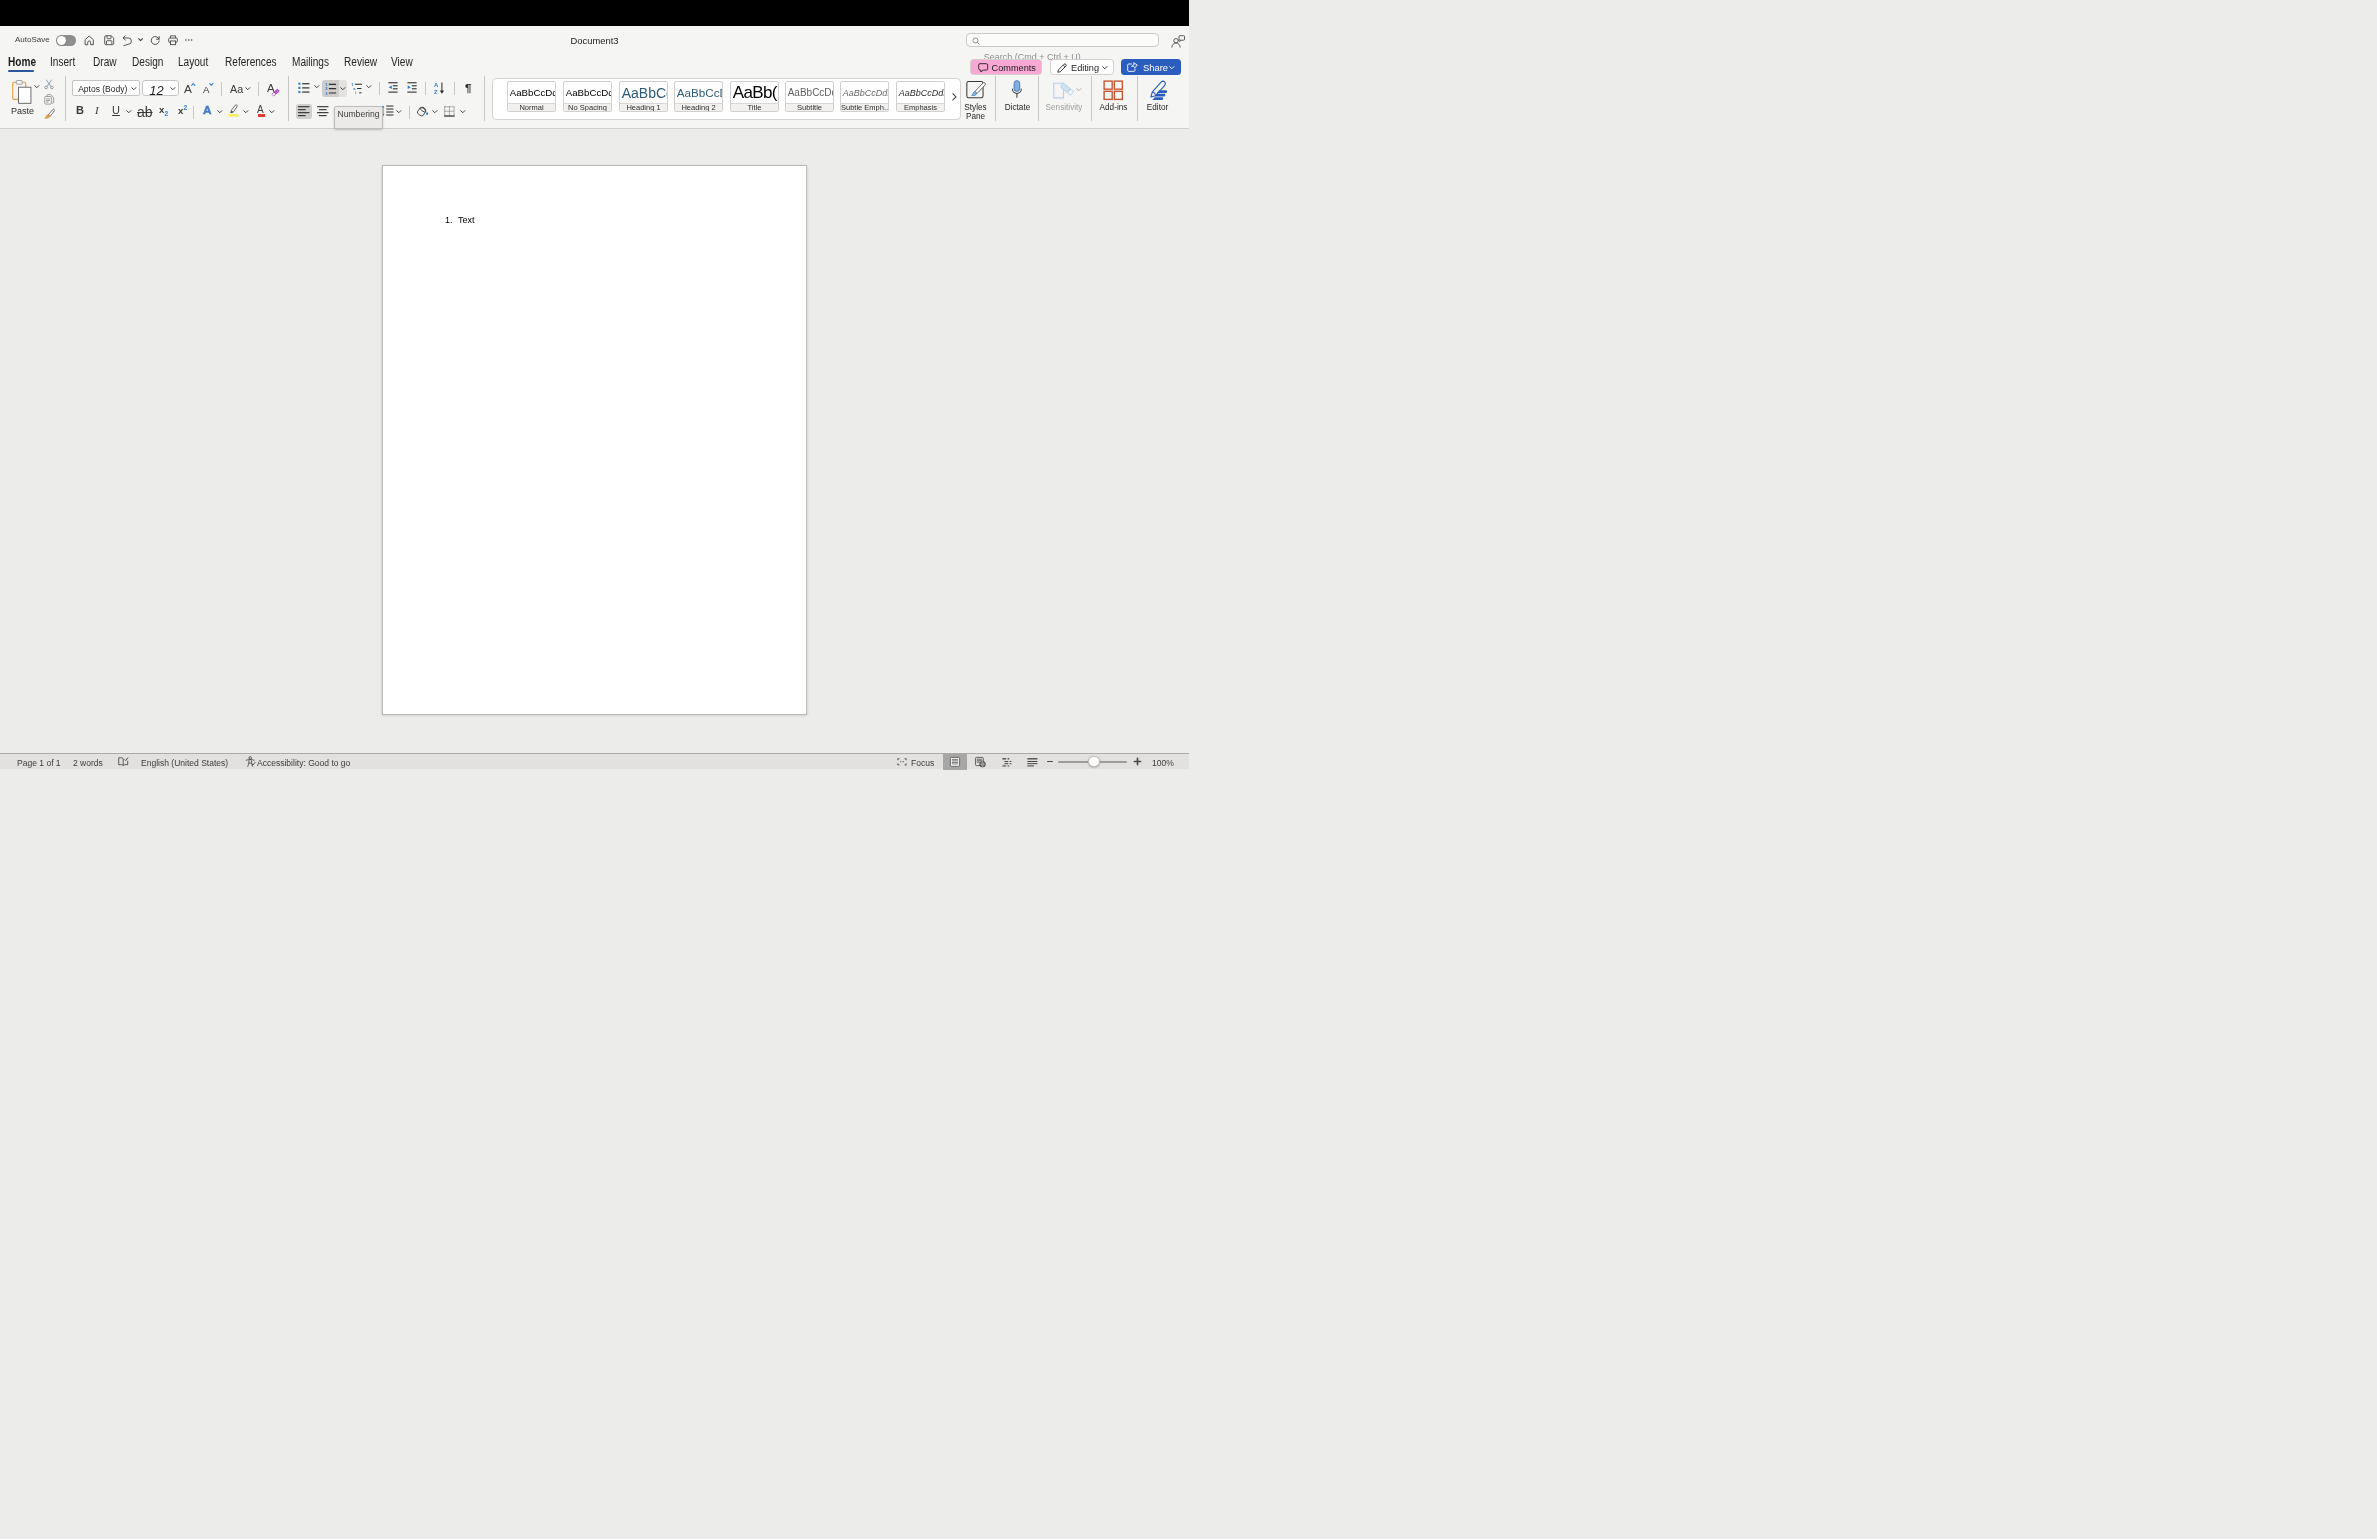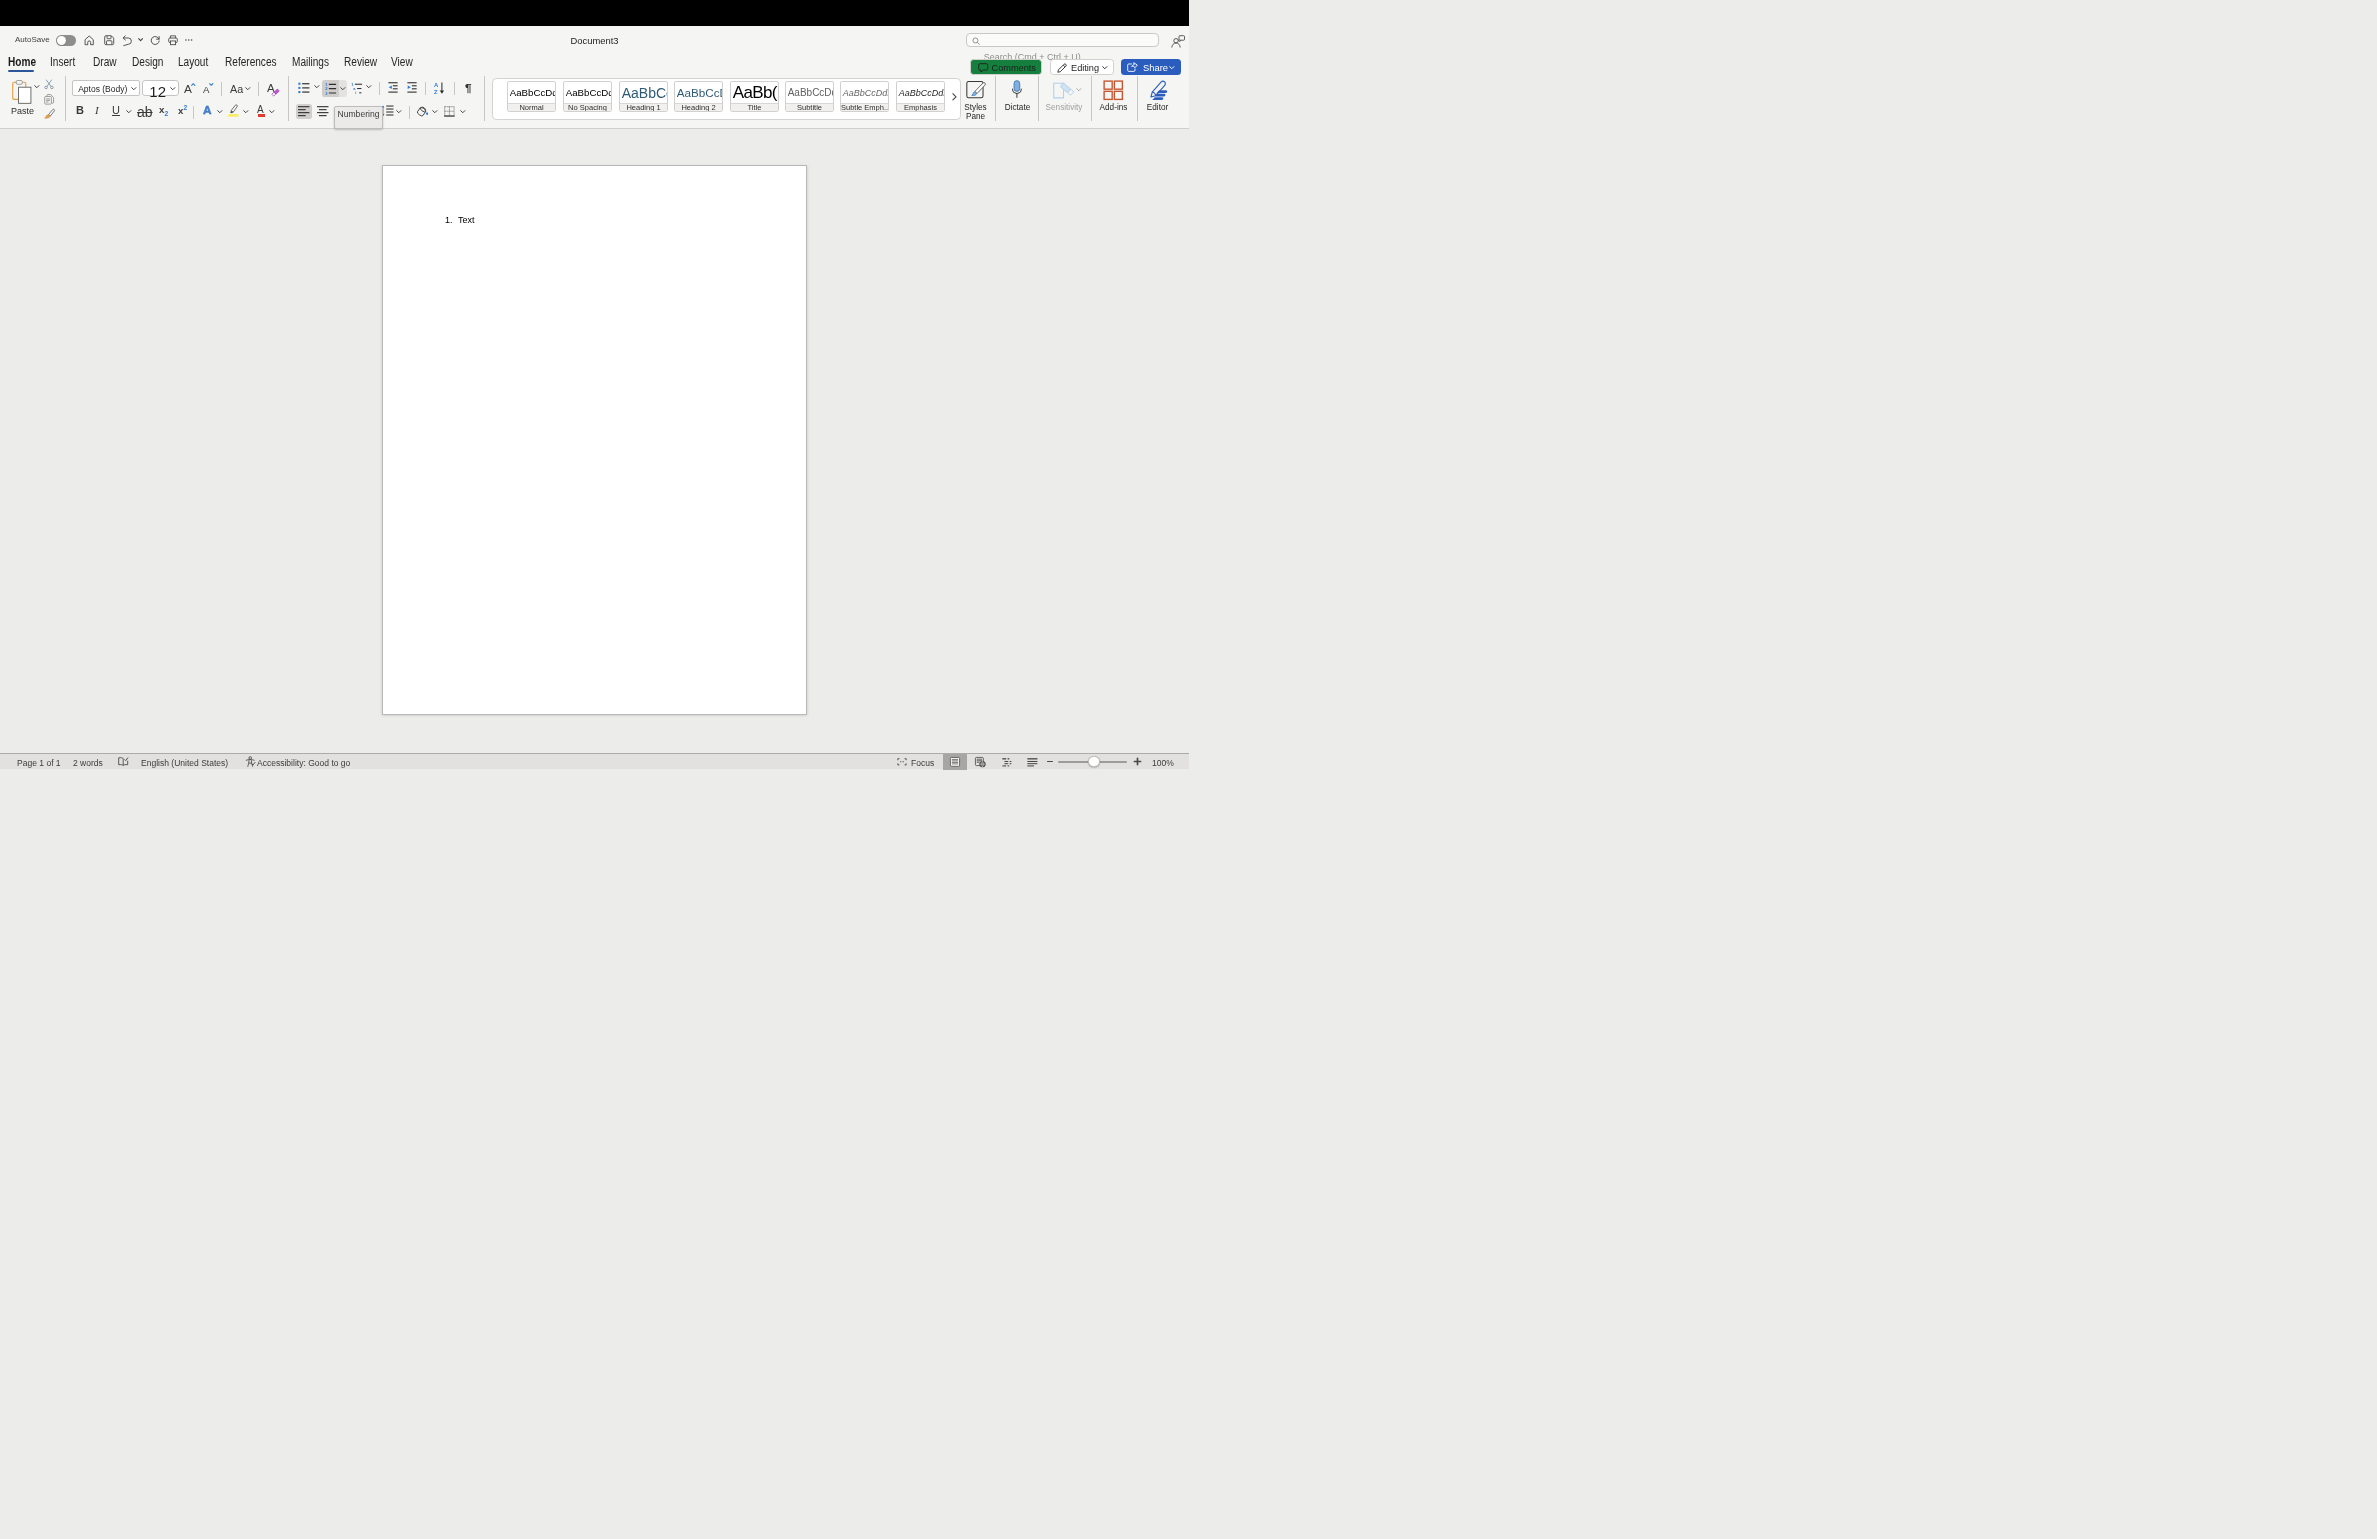--- a/index.html
+++ b/index.html
@@ -80,21 +80,21 @@
   <div class="tab" style="left:50px;">Insert</div>
   <div class="tab" style="left:93px;">Draw</div>
   <div class="tab" style="left:132px;">Design</div>
   <div class="tab" style="left:178px;">Layout</div>
   <div class="tab" style="left:225px;">References</div>
   <div class="tab" style="left:292px;">Mailings</div>
   <div class="tab" style="left:344px;">Review</div>
   <div class="tab" style="left:391px;">View</div>
   <div class="abs" style="left:8px; top:44px; width:26px; height:2.2px; background:#2b579a; border-radius:1.1px;"></div>
 
-  <div class="abs" id="btn-comments" style="left:970px; top:33px; width:72px; height:16.3px; background:#15803d; border:0.7px solid #d2d0ce; border-radius:3.5px;">
+  <div class="abs" id="btn-comments" style="left:970px; top:33px; width:72px; height:16.3px; background:#f9a8d4; border:0.7px solid #d2d0ce; border-radius:3.5px;">
     <svg class="abs" style="left:6.6px; top:3.2px;" width="10.4" height="9.7" viewBox="0 0 15 14" fill="none" stroke="#1f1f1f" stroke-width="1.3" stroke-linejoin="round">
         <path d="M1 3 a2 2 0 0 1 2 -2 H12 a2 2 0 0 1 2 2 V8.2 a2 2 0 0 1 -2 2 H7.6 L4.2 13 V10.2 H3 a2 2 0 0 1 -2 -2 Z"></path>
       </svg>
     <div class="abs" style="left:20.5px; top:2.6px; font-size:9.2px; color:#1d1d1d;">Comments</div>
   </div>
   <div class="abs" id="btn-editing" style="left:1050px; top:33px; width:64px; height:16.3px; background:#fff; border:0.7px solid #d2d0ce; border-radius:3.5px;">
     <svg class="abs" style="left:5.6px; top:3px;" width="9.7" height="10" viewBox="0 0 14 14.5" fill="none" stroke="#1f1f1f" stroke-width="1.25" stroke-linejoin="round">
         <path d="M1.2 13.4 L2 10 L10.1 1.9 a1.9 1.9 0 0 1 2.7 0 a1.9 1.9 0 0 1 0 2.7 L4.7 12.7 Z"></path>
         <path d="M9 3 L11.7 5.7"></path>
       </svg>
@@ -144,21 +144,21 @@
     </svg>
     <div class="seg-v" style="left:65px; top:50px; height:45px;"></div>
 
     <div class="abs" style="left:72px; top:54px; width:68px; height:16px; background:#fff; border:0.7px solid #c6c4c2; border-radius:2px;">
       <div class="abs" style="left:5.2px; top:2.9px; font-size:8.5px; color:#1e1e1e;">Aptos (Body)</div>
       <svg class="abs" style="left:58px; top:6.4px;" width="5.6" height="3.5" viewBox="0 0 8 5" fill="none" stroke="#3e3e3e" stroke-width="1.4" stroke-linecap="round" stroke-linejoin="round">
           <path d="M1 0.9 L4 3.9 L7 0.9"></path>
         </svg>
     </div>
     <div class="abs" style="left:142px; top:54px; width:37px; height:16px; background:#fff; border:0.7px solid #c6c4c2; border-radius:3.1px;">
-      <div class="abs" style="left:6.3px; top:2.4px; font-size:15px; color:#1e1e1e;">12</div>
+      <div class="abs" style="left:6.3px; top:2.4px; font-size:13px; color:#1e1e1e;font-style:italic;">12</div>
       <svg class="abs" style="left:27px; top:6.4px;" width="5.6" height="3.5" viewBox="0 0 8 5" fill="none" stroke="#3e3e3e" stroke-width="1.4" stroke-linecap="round" stroke-linejoin="round">
           <path d="M1 0.9 L4 3.9 L7 0.9"></path>
         </svg>
     </div>
     <div class="abs" style="left:184px; top:56px; font-size:11.8px; color:#3a3a3a;">A</div>
     <svg class="abs" style="left:191px; top:57px;" width="4.5" height="2.9" viewBox="0 0 6.5 4.2" fill="none" stroke="#2f7ad1" stroke-width="1.5" stroke-linecap="round" stroke-linejoin="round">
         <path d="M0.9 3.4 L3.25 1 L5.6 3.4"></path>
       </svg>
     <div class="abs" style="left:203px; top:58px; font-size:9.7px; color:#3a3a3a;">A</div>
     <svg class="abs" style="left:209px; top:57px;" width="4.5" height="2.9" viewBox="0 0 6.5 4.2" fill="none" stroke="#2f7ad1" stroke-width="1.5" stroke-linecap="round" stroke-linejoin="round">

